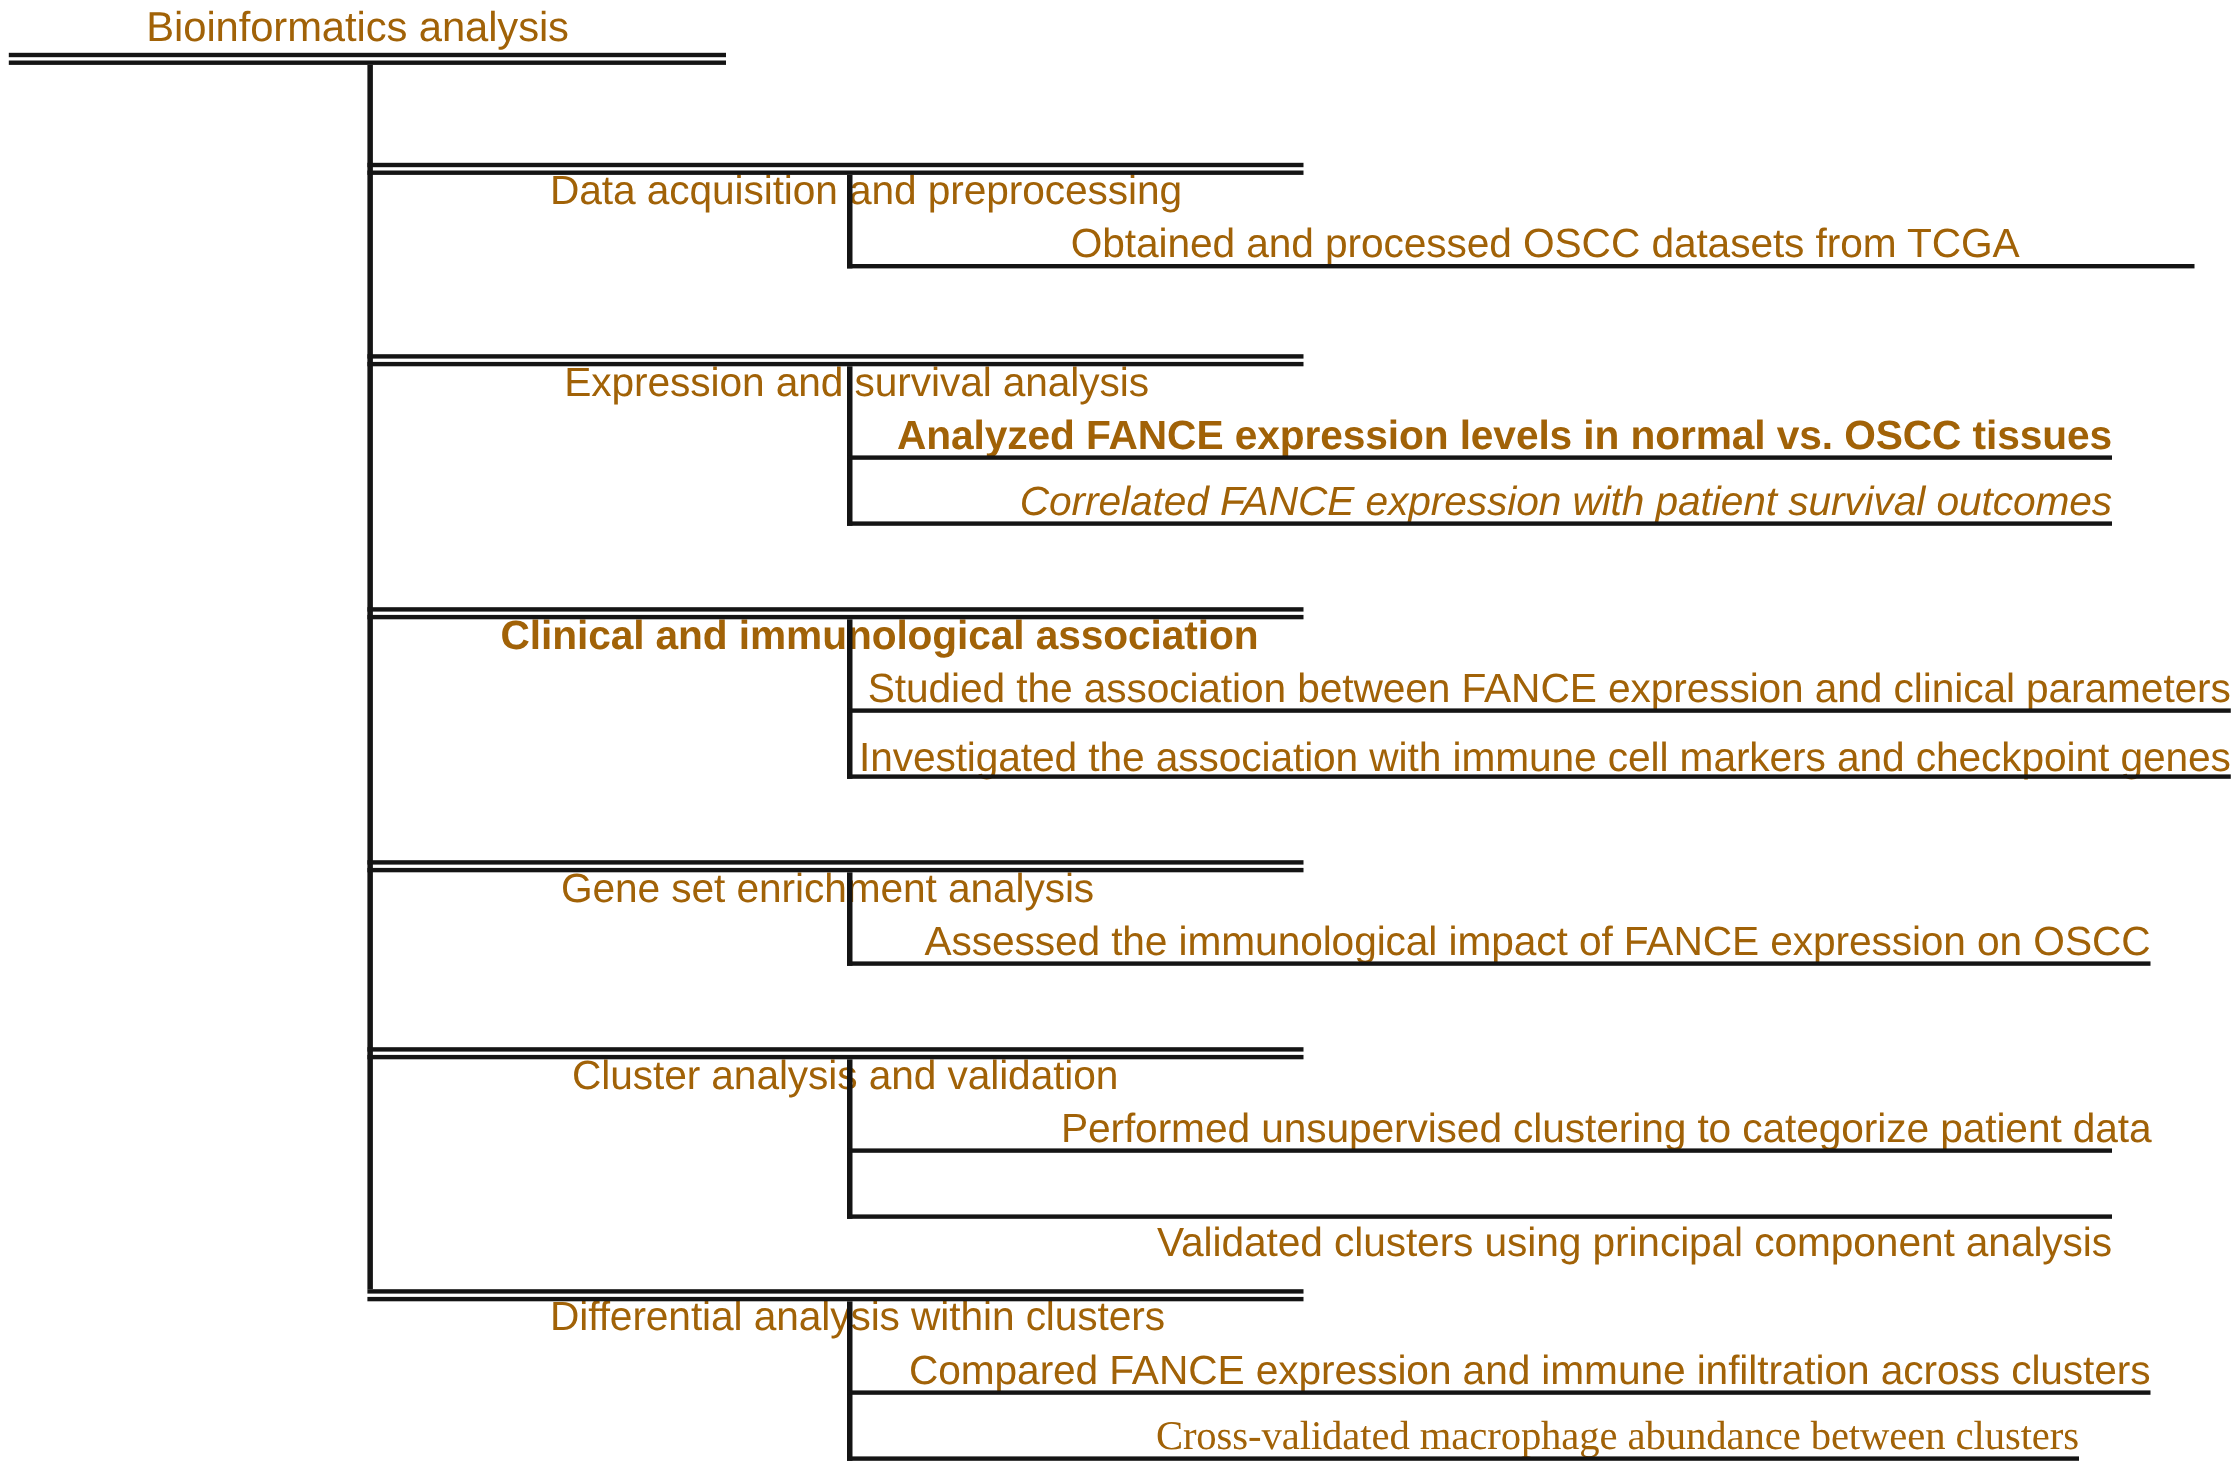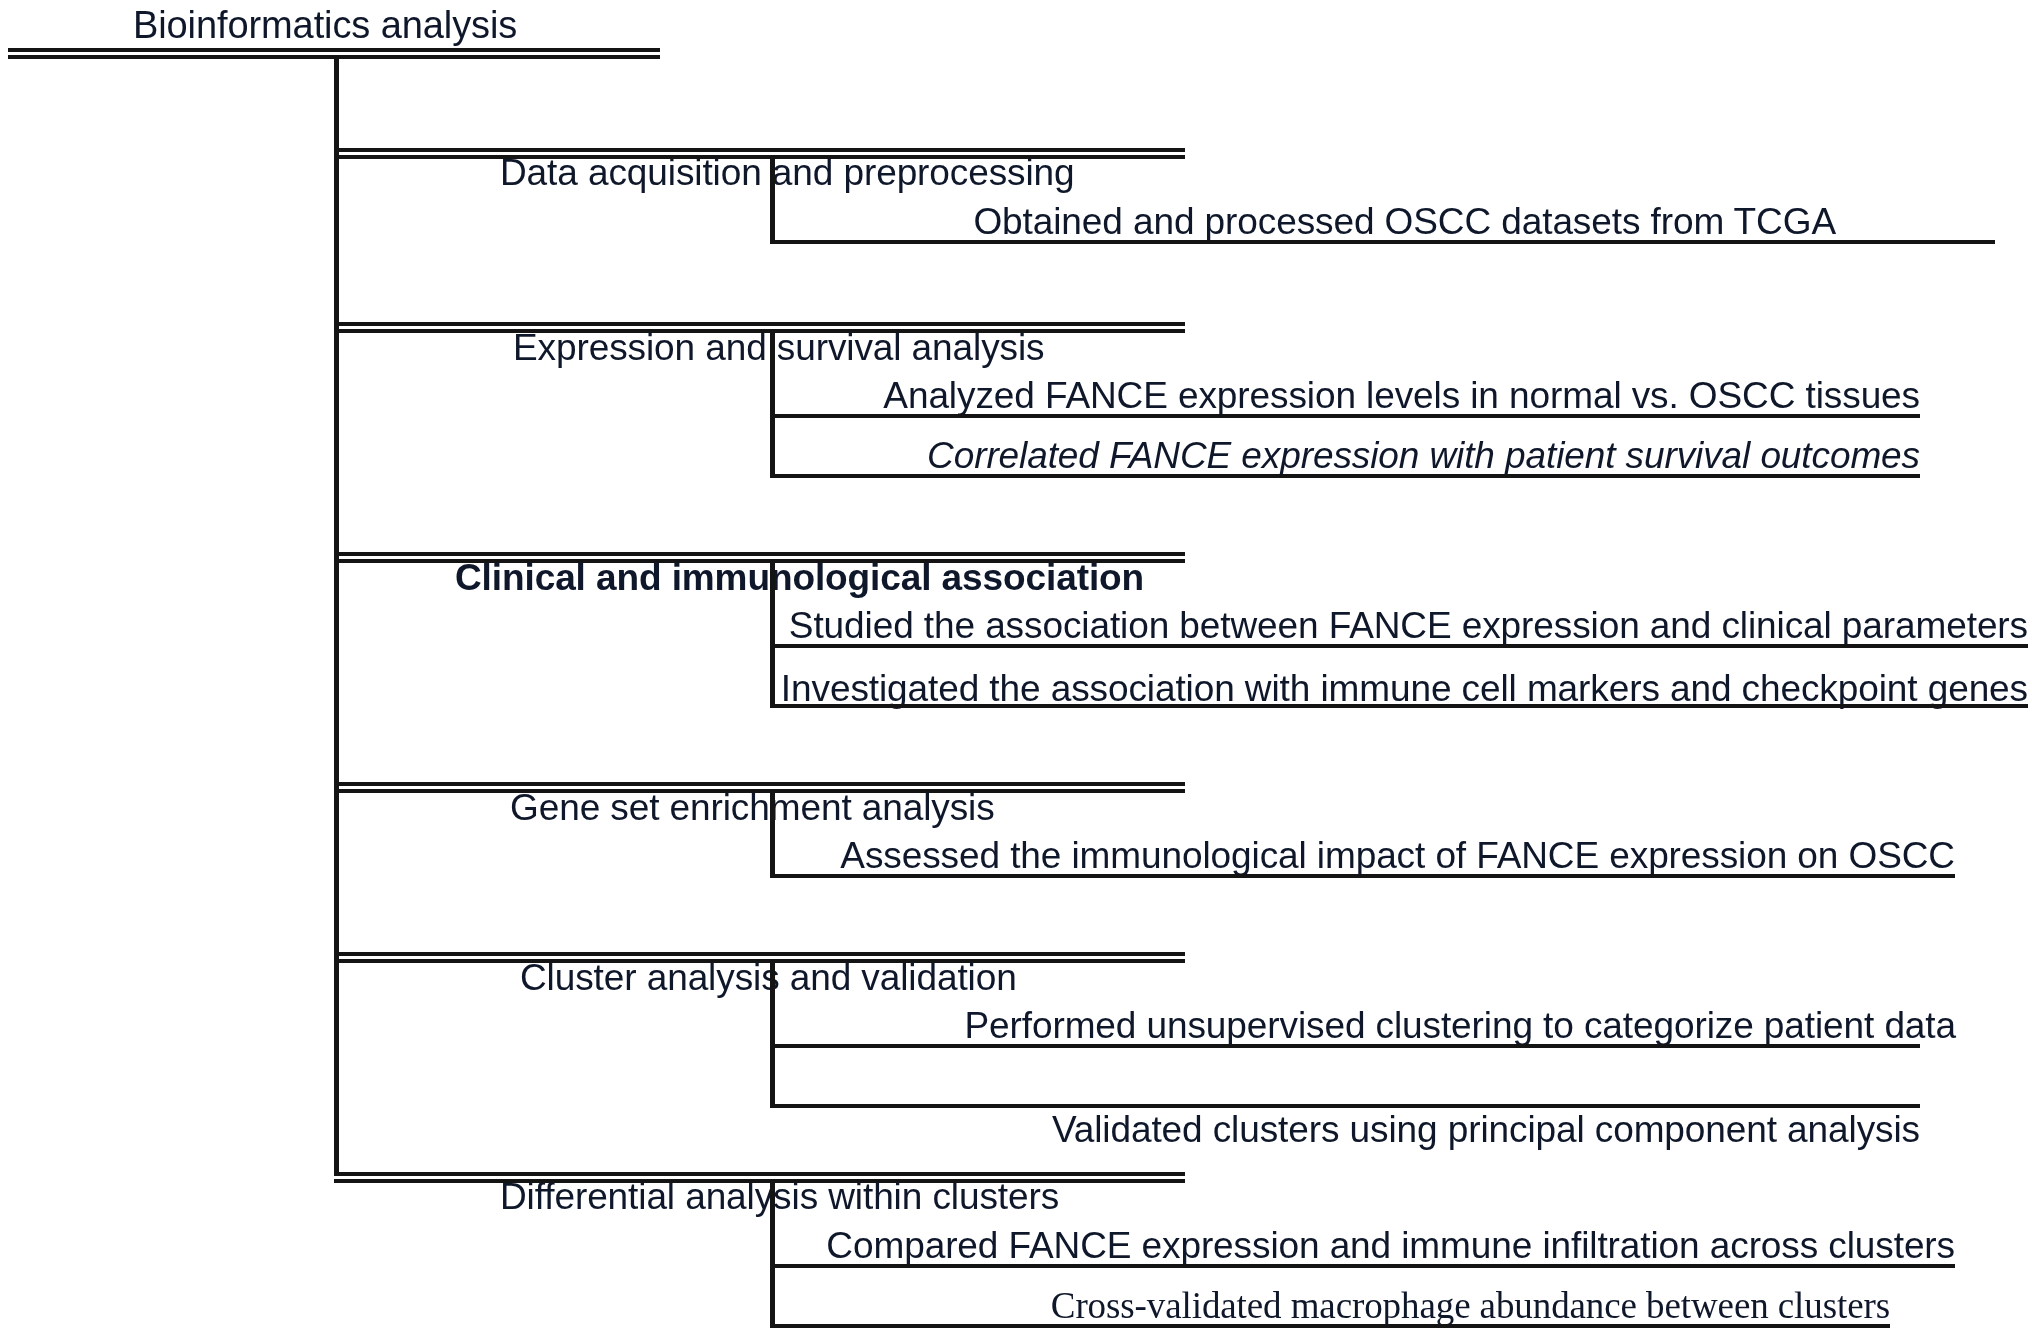--- a/index.html
+++ b/index.html
@@ -40,21 +40,21 @@
   }
   .vline {
     width: 5px;
   }
 
   
   .label {
     position: absolute;
     white-space: nowrap;
     line-height: 1;
-    color: #0f172a;
+    color: #a16207;
     font-weight: 400;
     letter-spacing: -0.1px;
   }
   .label.title {
     font-size: 38px;
   }
   .label.category {
     font-size: 37px;
     margin-top: 48px;
   }
@@ -79,21 +79,21 @@
   <div class="hline-double" style="left:334px; top:148px; width:851px;"></div>
 
   <div class="vline" style="left:770px; top:159px; height:85px;"></div>
   <div class="label leaf right" style="left:1836px; top:203px;">Obtained and processed OSCC datasets from TCGA</div>
   <div class="hline" style="left:770px; top:240px; width:1225px;"></div>
 
   <div class="label category" style="left:513px; top:281px;">Expression and survival analysis</div>
   <div class="hline-double" style="left:334px; top:322px; width:851px;"></div>
 
   <div class="vline" style="left:770px; top:333px; height:145px;"></div>
-  <div class="label leaf right" style="left:1920px; top:377px;">Analyzed FANCE expression levels in normal vs. OSCC tissues</div>
+  <div class="label leaf right" style="left:1920px; top:377px;font-weight:bold;">Analyzed FANCE expression levels in normal vs. OSCC tissues</div>
   <div class="hline" style="left:770px; top:414px; width:1150px;"></div>
   <div class="label leaf right" style="left:1920px; top:437px;font-style:italic;">Correlated FANCE expression with patient survival outcomes</div>
   <div class="hline" style="left:770px; top:474px; width:1150px;"></div>
 
   <div class="label category" style="left:455px; top:511px;font-weight:bold;">Clinical and immunological association</div>
   <div class="hline-double" style="left:334px; top:552px; width:851px;"></div>
 
   <div class="vline" style="left:770px; top:563px; height:145px;"></div>
   <div class="label leaf right" style="left:2028px; top:607px;">Studied the association between FANCE expression and clinical parameters</div>
   <div class="hline" style="left:770px; top:644px; width:1258px;"></div>

